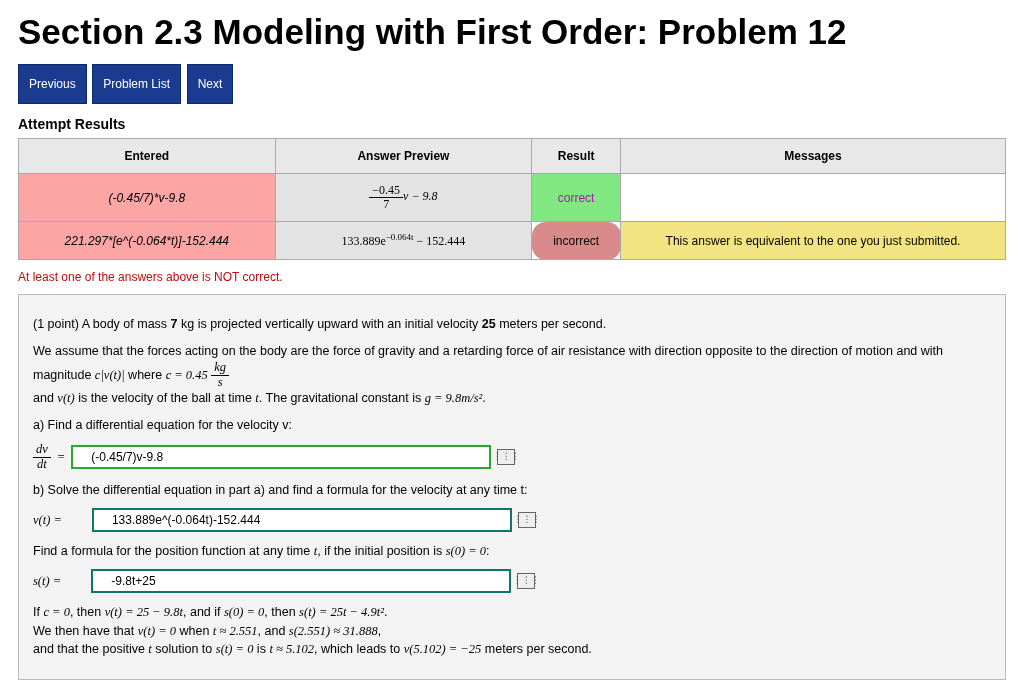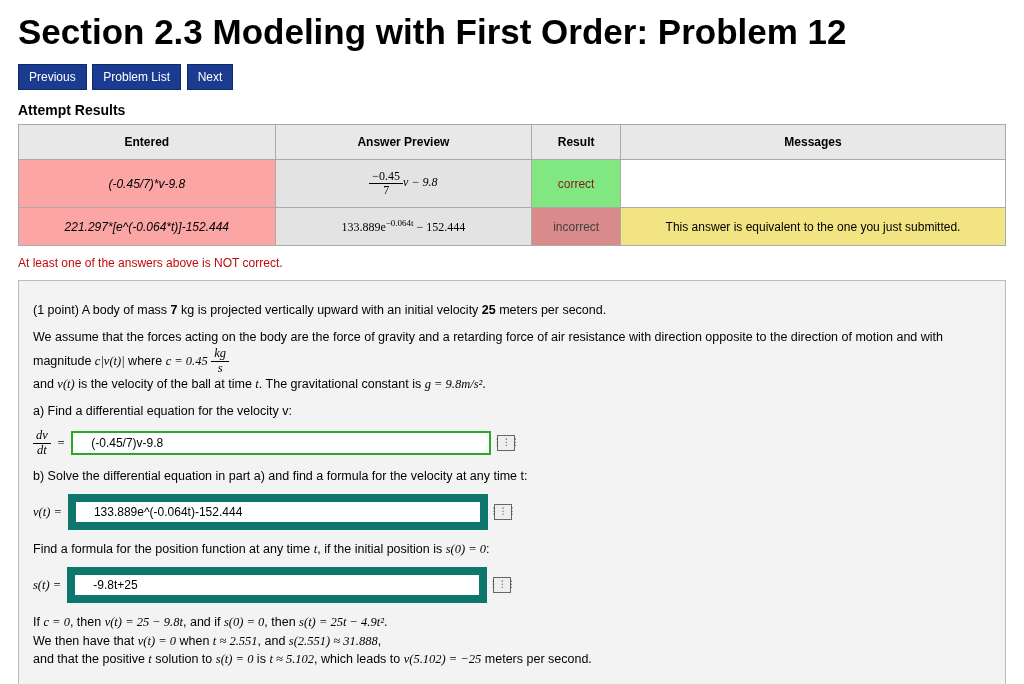--- a/index.html
+++ b/index.html
@@ -11,21 +11,21 @@
     color: #000;
     background: #fff;
   }
   h1 {
     font-size: 35px;
     font-weight: bold;
     margin: 0 0 12px 0;
   }
   .btn {
     display: inline-block;
-    padding: 5px 10px;
+    padding: 12px 10px;
     background: #1a3b8f;
     color: #fff;
     font-size: 12px;
     border: 1px solid #0d2a6b;
     cursor: pointer;
     margin-right: 2px;
   }
   .nav-btns { margin-bottom: 12px; }
   h4.attempt { font-size: 14px; font-weight: bold; margin: 10px 0 6px 0; }
   table.results {
@@ -36,22 +36,22 @@
   table.results th, table.results td {
     border: 1px solid #aaa;
     padding: 10px 0;
     text-align: center;
     font-size: 12px;
     vertical-align: middle;
   }
   table.results th { background: #e8e8e8; font-weight: bold; }
   table.results td.ent { background: #fca5a5; font-style: italic; }
   table.results td.prev { background: #e3e3e3; font-family: 'Times New Roman', serif; }
-  .res-correct { background: #81e881; color: #7f1d1d; }
-  .res-incorrect { background: #d98b8b; color: #404040; }
+  .res-correct { background: #81e881; color: #a21caf; }
+  .res-incorrect { background: #d98b8b; color: #000000; border-radius: 14px; }
   .msg-warn { background: #f2e483; }
   .col-ent { width: 26%; }
   .col-prev { width: 26%; }
   .col-res { width: 9%; }
   .col-msg { width: 39%; }
   .not-correct { color: #c10a0a; font-size: 12px; margin: 10px 0; }
   .problem-box {
     border: 1px solid #bbb;
     background: #f3f3f3;
     padding: 12px 14px;
@@ -70,21 +70,21 @@
   .math { font-family: 'Times New Roman', serif; font-style: italic; }
   .mathup { font-family: 'Times New Roman', serif; font-style: normal; }
   .ans-line { display: flex; align-items: center; gap: 6px; margin: 4px 0 10px 0;}
   .ans-input {
     width: 420px;
     padding: 3px 18px;
     font-size: 12px;
     border: 1px solid #888;
   }
   .ans-input.correct-b { border: 2px solid #2ba82b; }
-  .ans-input.incorrect-b { border: 8px solid #0f766e; }
+  .ans-input.incorrect-b { border: 2px solid #0f766e; margin-left: 24px; }
   .grid-icon {
     display: inline-flex;
     width: 18px; height: 16px;
     border: 1px solid #666;
     align-items:center; justify-content:center;
     font-size: 9px;
     color:#333;
     background:#eee;
     cursor:pointer;
   }

